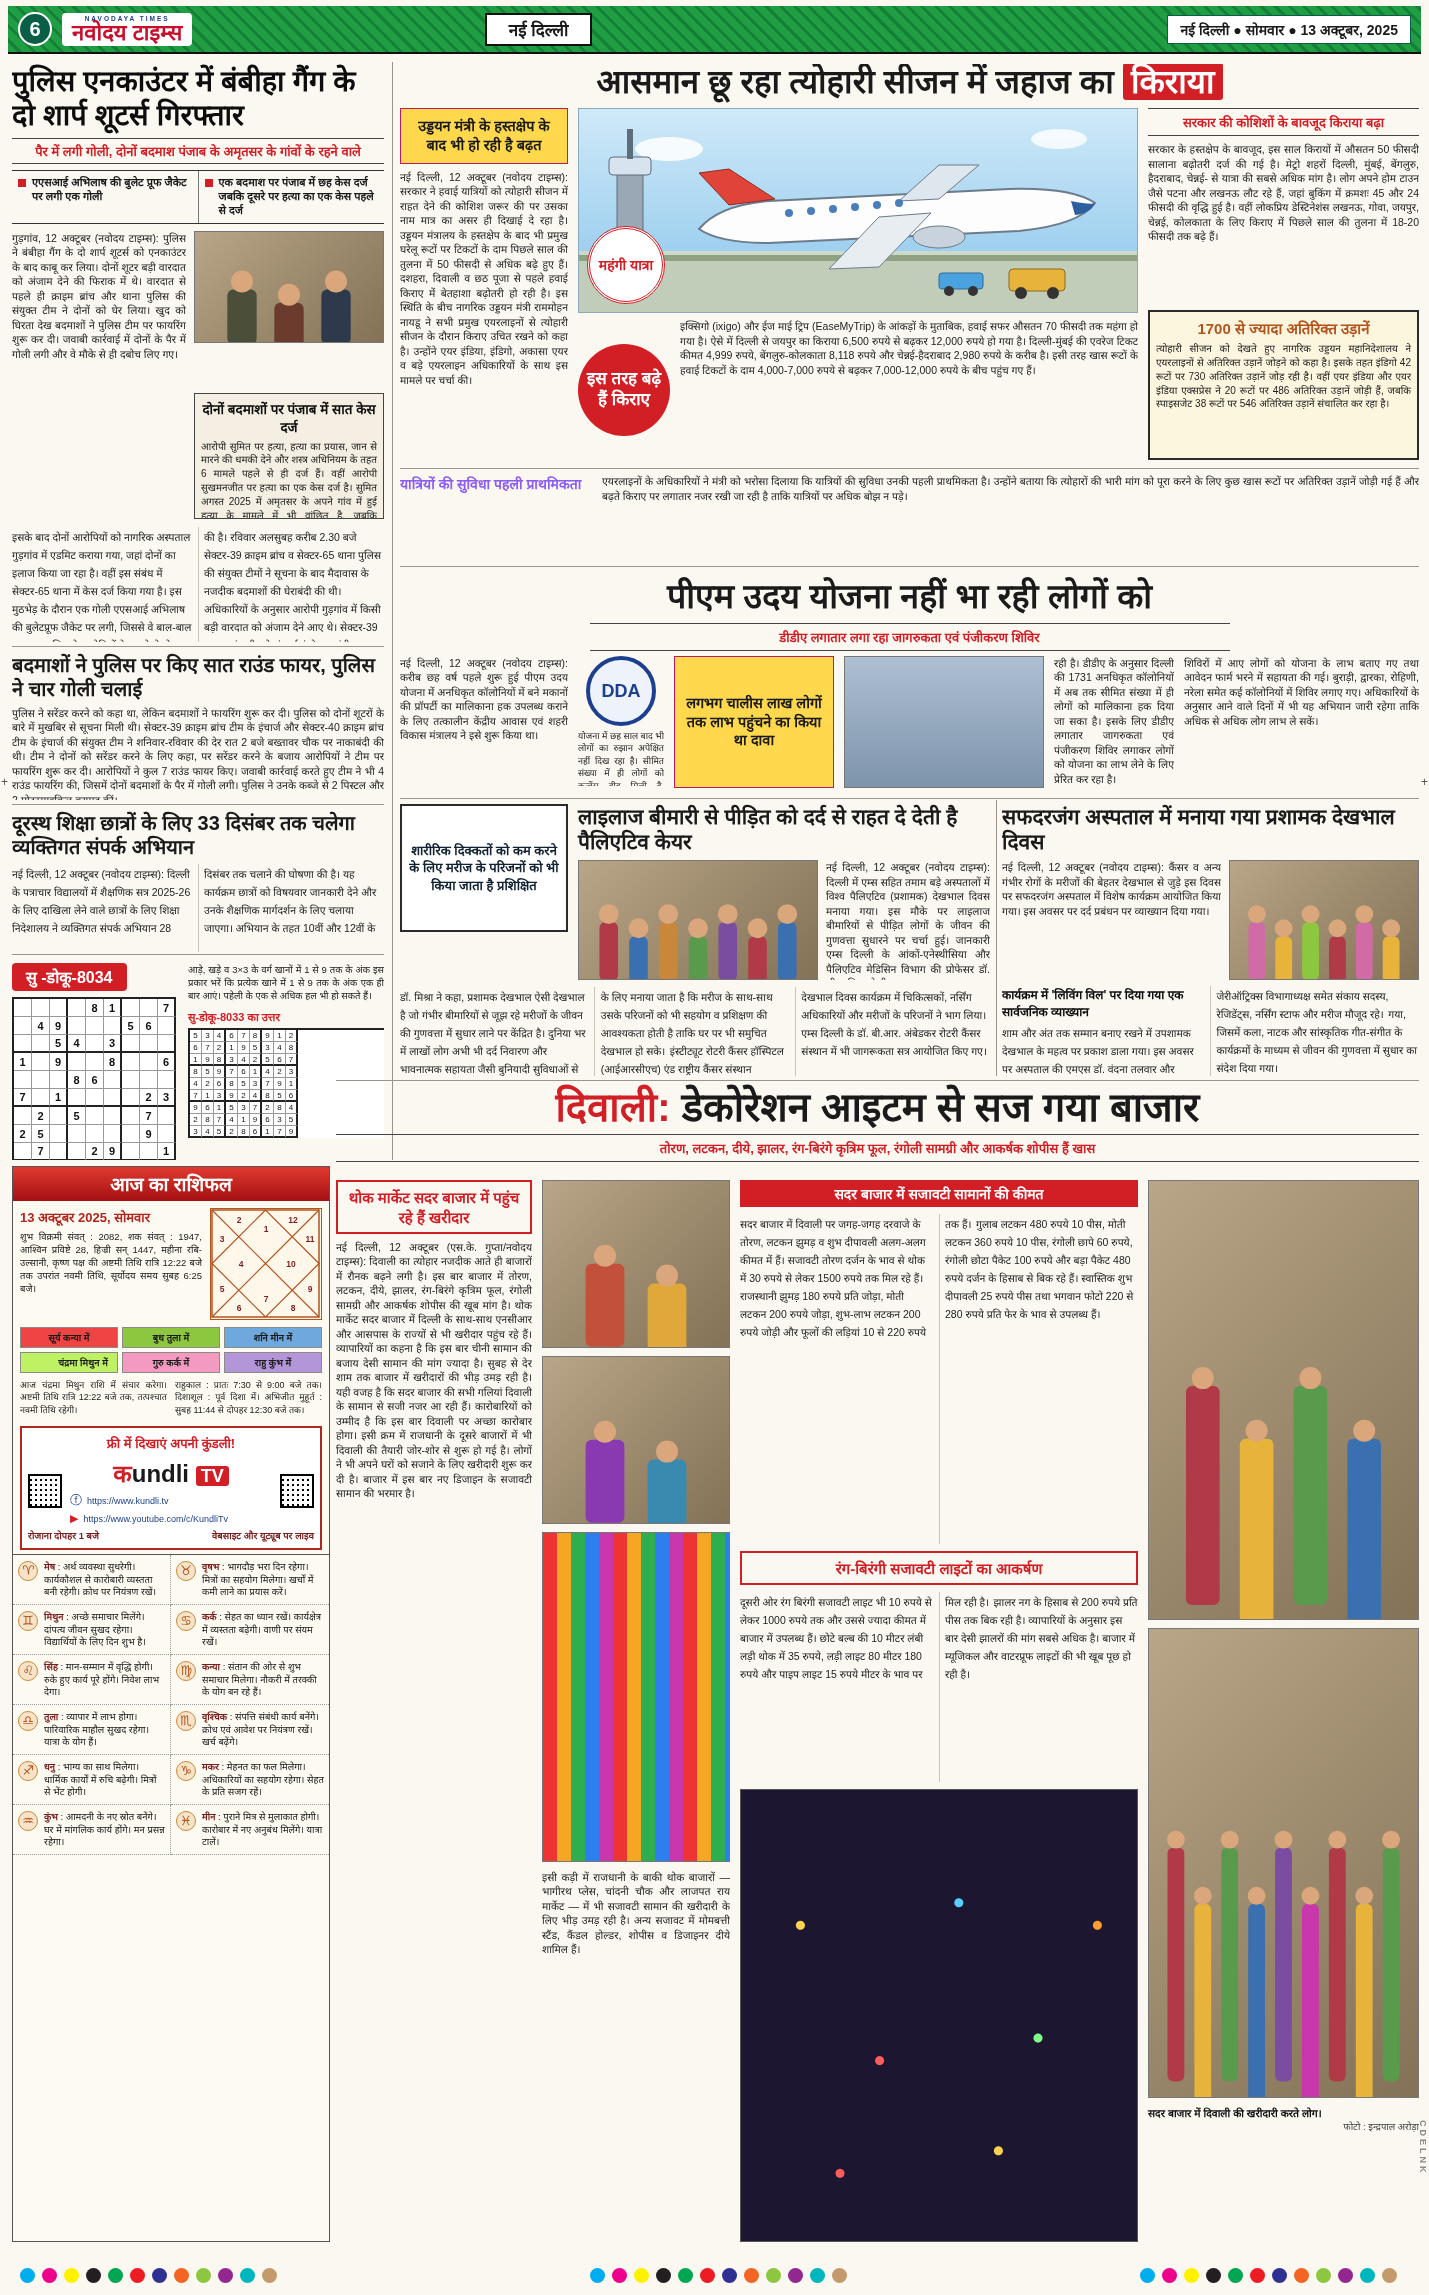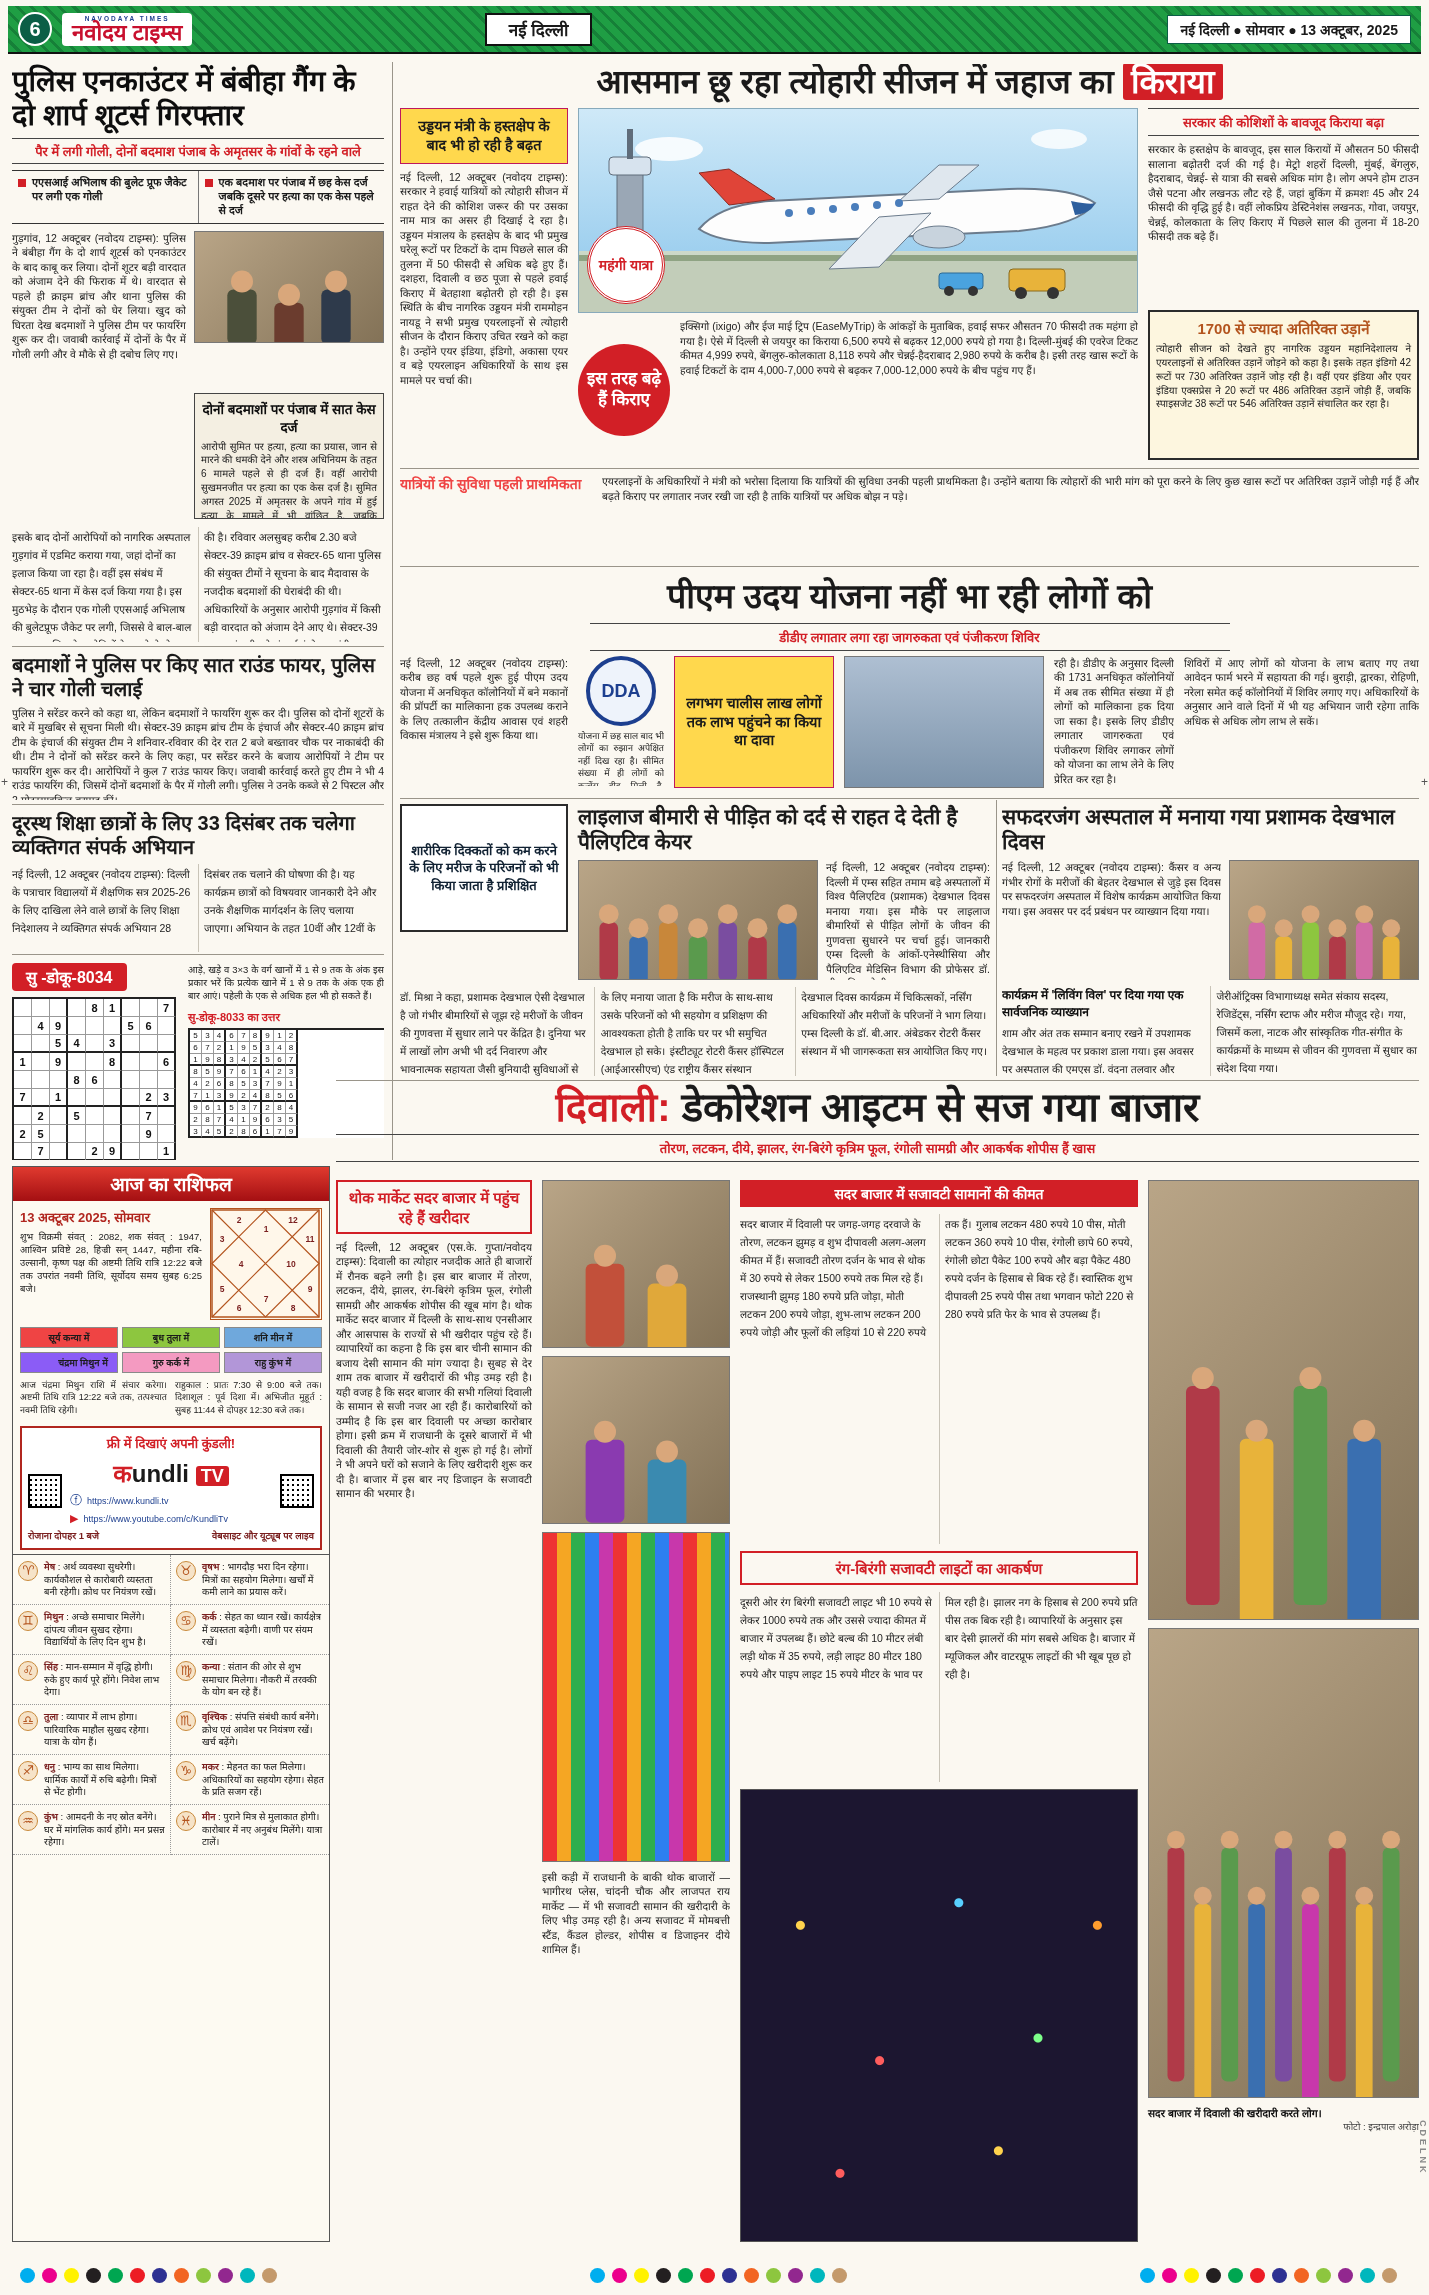--- a/index.html
+++ b/index.html
@@ -363,21 +363,21 @@
         <svg width="109" height="109" viewBox="0 0 109 109">
           <rect x="1" y="1" width="107" height="107" fill="none" stroke="#b3541e" stroke-width="1.5"></rect>
           <path d="M1 1 L108 108 M108 1 L1 108 M54.5 1 L1 54.5 L54.5 108 L108 54.5 Z" fill="none" stroke="#b3541e" stroke-width="1.2"></path>
         </svg>
       <span style="left: 55px; top: 20px;">1</span><span style="left: 28px; top: 11px;">2</span><span style="left: 11px; top: 30px;">3</span><span style="left: 30px; top: 55px;">4</span><span style="left: 11px; top: 80px;">5</span><span style="left: 28px; top: 99px;">6</span><span style="left: 55px; top: 90px;">7</span><span style="left: 82px; top: 99px;">8</span><span style="left: 99px; top: 80px;">9</span><span style="left: 80px; top: 55px;">10</span><span style="left: 99px; top: 30px;">11</span><span style="left: 82px; top: 11px;">12</span></div>
     </div>
     <div style="display:grid;grid-template-columns:1fr 1fr 1fr;gap:4px;padding:0 7px;">
         <div class="chip" style="background: #ef4444;">सूर्य कन्या में</div>
         <div class="chip" style="background: rgb(141, 198, 63);">बुध तुला में</div>
         <div class="chip" style="background: rgb(111, 168, 220);">शनि मीन में</div>
-        <div class="chip" style="background: #8b5cf6; padding-left: 32px;">चंद्रमा मिथुन में</div>
+        <div class="chip" style="background: #bef264; padding-left: 32px;">चंद्रमा मिथुन में</div>
         <div class="chip" style="background: rgb(244, 154, 193);">गुरु कर्क में</div>
         <div class="chip" style="background: rgb(178, 150, 216);">राहु कुंभ में</div>
       </div>
     <div style="display:flex;gap:8px;padding:6px 7px;">
       <div class="jt" style="font-size:9px;flex:1;">आज चंद्रमा मिथुन राशि में संचार करेगा। अष्टमी तिथि रात्रि 12:22 बजे तक, तत्पश्चात नवमी तिथि रहेगी।</div>
       <div class="jt" style="font-size:9px;flex:1;">राहुकाल : प्रातः 7:30 से 9:00 बजे तक। दिशाशूल : पूर्व दिशा में। अभिजीत मुहूर्त : सुबह 11:44 से दोपहर 12:30 बजे तक।</div>
     </div>
     <div class="adbox" style="margin:4px 7px;">
       <div class="adtitle">फ्री में दिखाएं अपनी कुंडली!</div>
       <div style="display:flex;align-items:center;gap:8px;margin-top:4px;">
@@ -509,21 +509,21 @@
       <div style="flex:1;display:flex;flex-direction:column;gap:6px;">
         <div class="subred big">सरकार की कोशिशों के बावजूद किराया बढ़ा</div>
         <div class="jt clip" style="flex:1;">सरकार के हस्तक्षेप के बावजूद, इस साल किरायों में औसतन 50 फीसदी सालाना बढ़ोतरी दर्ज की गई है। मेट्रो शहरों दिल्ली, मुंबई, बेंगलुरु, हैदराबाद, चेन्नई- से यात्रा की सबसे अधिक मांग है। लोग अपने होम टाउन जैसे पटना और लखनऊ लौट रहे हैं, जहां बुकिंग में क्रमशः 45 और 24 फीसदी की वृद्धि हुई है। वहीं लोकप्रिय डेस्टिनेशंस लखनऊ, गोवा, जयपुर, चेन्नई, कोलकाता के लिए किराए में पिछले साल की तुलना में 18-20 फीसदी तक बढ़े हैं।</div>
         <div class="boxhead clip" style="height:150px;">
           <h4>1700 से ज्यादा अतिरिक्त उड़ानें</h4>
           <div class="jt" style="font-size:10px;">त्योहारी सीजन को देखते हुए नागरिक उड्डयन महानिदेशालय ने एयरलाइनों से अतिरिक्त उड़ानें जोड़ने को कहा है। इसके तहत इंडिगो 42 रूटों पर 730 अतिरिक्त उड़ानें जोड़ रही है। वहीं एयर इंडिया और एयर इंडिया एक्सप्रेस ने 20 रूटों पर 486 अतिरिक्त उड़ानें जोड़ी हैं, जबकि स्पाइसजेट 38 रूटों पर 546 अतिरिक्त उड़ानें संचालित कर रहा है।</div>
         </div>
       </div>
     </div>
     <div class="rule-h" style="margin-top:8px;padding-top:5px;display:flex;gap:12px;">
-      <div style="font-weight:bold;font-size:14px;width:190px;color:#ef4444;">यात्रियों की सुविधा पहली प्राथमिकता</div>
+      <div style="font-weight:bold;font-size:14px;width:190px;color:#8b5cf6;">यात्रियों की सुविधा पहली प्राथमिकता</div>
       <div class="jt clip" style="flex:1;height:58px;">एयरलाइनों के अधिकारियों ने मंत्री को भरोसा दिलाया कि यात्रियों की सुविधा उनकी पहली प्राथमिकता है। उन्होंने बताया कि त्योहारों की भारी मांग को पूरा करने के लिए कुछ खास रूटों पर अतिरिक्त उड़ानें जोड़ी गई हैं और बढ़ते किराए पर लगातार नजर रखी जा रही है ताकि यात्रियों पर अधिक बोझ न पड़े।</div>
     </div>
   </div>
 
   <div class="abs rule-h" style="left:400px;top:566px;width:1019px;"></div>
 
   <div class="abs clip" style="left:400px;top:572px;width:1019px;height:222px;">
     <div class="h-uday">पीएम उदय योजना नहीं भा रही लोगों को</div>
     <div class="subred big" style="width:640px;margin:5px auto;">डीडीए लगातार लगा रहा जागरुकता एवं पंजीकरण शिविर</div>
     <div style="display:flex;gap:10px;margin-top:4px;height:138px;">

